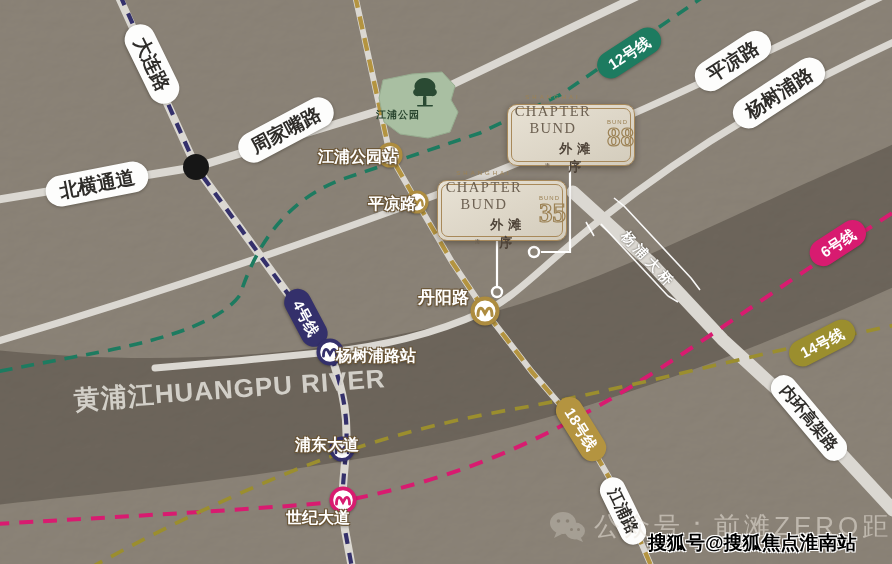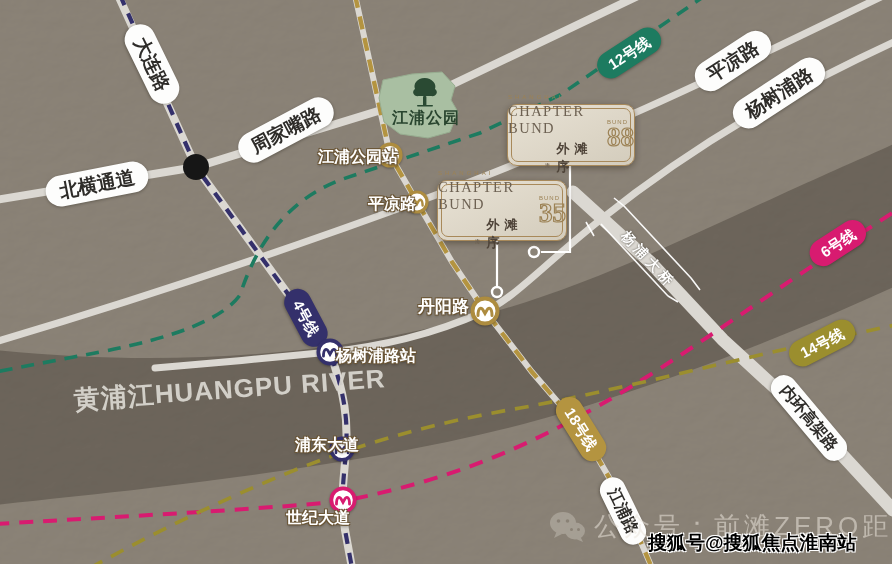--- a/index.html
+++ b/index.html
@@ -17,35 +17,35 @@
   
   .stl{position:absolute;color:#fff;font-weight:bold;font-size:16px;line-height:1;white-space:nowrap;
        text-shadow:-1px -1px 0 #6b5636,1px -1px 0 #6b5636,-1px 1px 0 #6b5636,1px 1px 0 #6b5636,0 2px 3px rgba(0,0,0,.35);}
   .stl.big{font-size:17px;}
   .mlogo{position:absolute;filter:drop-shadow(0 1px 1px rgba(0,0,0,.3));}
   
   .card{position:absolute;background:linear-gradient(155deg,#e8e2d5 0%,#ddd6c7 55%,#d3ccbc 100%);
         border:1px solid #a8895a;border-radius:10px;box-shadow:0 2px 6px rgba(40,30,15,.4);}
   .card::before{content:"";position:absolute;inset:3px;border:1px solid #a8895a;border-radius:7px;pointer-events:none;}
   .card .inner{position:relative;display:flex;align-items:center;justify-content:center;gap:9px;height:100%;}
-  .card .txtcol{}
+  .card .txtcol{text-align:center;}
   .card .region{font-size:6px;letter-spacing:3px;color:#9c8255;margin-bottom:3px;}
   .card .title{font-family:"Liberation Serif",serif;font-size:14.5px;letter-spacing:1.5px;color:#6d6152;margin-bottom:3px;}
   .card .cnrow{display:flex;align-items:center;justify-content:center;gap:4px;padding-left:36px;}
   .card .mark{writing-mode:vertical-rl;font-size:5px;line-height:1.1;color:#6d6152;
               border-right:1px solid #8a7a5e;padding-right:2px;}
   .card .cn{font-family:"Liberation Serif",serif;font-weight:bold;font-size:13px;letter-spacing:5px;color:#4e4338;}
   .card .numblk{color:#9c8255;}
   .card .bundword{font-size:6px;letter-spacing:1px;}
   .card .num{font-family:"Liberation Serif",serif;font-weight:bold;font-size:27px;line-height:.95;
              color:transparent;-webkit-text-stroke:1.2px #9c8255;}
   
   #river-label{position:absolute;left:74px;top:383px;font-size:26px;font-weight:600;letter-spacing:1px;
                color:#d8d5ce;opacity:.95;transform:rotate(-4deg);transform-origin:left center;white-space:nowrap;}
-  #park-label{position:absolute;left:392px;top:108px;font-size:16px;font-weight:bold;color:#29452f;
+  #park-label{position:absolute;left:376px;top:108px;font-size:10px;font-weight:bold;color:#29452f;
               letter-spacing:1px;white-space:nowrap;}
   #bridge-label{position:absolute;left:648px;top:260px;font-size:14px;font-weight:bold;color:#fff;
                 letter-spacing:4px;white-space:nowrap;transform:translate(-50%,-50%) rotate(47deg);
                 text-shadow:0 0 2px rgba(60,55,45,.9);}
   
   #wm-wechat{position:absolute;left:594px;top:509px;font-size:26px;letter-spacing:4px;
              color:rgba(233,228,219,.55);white-space:nowrap;}
   #wm-sohu{position:absolute;left:648px;top:530px;font-size:19px;font-weight:bold;color:#000000;white-space:nowrap;
            text-shadow:-1px -1px 0 #fff,1px -1px 0 #fff,-1px 1px 0 #fff,1px 1px 0 #fff;}
 </style>
@@ -150,21 +150,21 @@
     <circle cx="15" cy="15" r="12.5" fill="#fff" stroke="#34306b" stroke-width="4"></circle>
     <path d="M8,19.5 C8,12 11,10.5 13,14 L15,17.5 L17,14 C19,10.5 22,12 22,19.5" fill="none" stroke="#34306b" stroke-width="3" stroke-linecap="round"></path>
   </svg>
   <svg class="mlogo" style="left:329px;top:486px;" width="28" height="28" viewBox="0 0 30 30">
     <circle cx="15" cy="15" r="12.5" fill="#fff" stroke="#d81b70" stroke-width="4"></circle>
     <path d="M8,19.5 C8,12 11,10.5 13,14 L15,17.5 L17,14 C19,10.5 22,12 22,19.5" fill="none" stroke="#d81b70" stroke-width="3" stroke-linecap="round"></path>
   </svg>
 
   <div class="stl" style="left:318px;top:149px;">江浦公园站</div>
   <div class="stl" style="left:368px;top:196px;">平凉路</div>
-  <div class="stl big" style="left:418px;top:298px;">丹阳路</div>
+  <div class="stl big" style="left:418px;top:289px;">丹阳路</div>
   <div class="stl" style="left:336px;top:348px;">杨树浦路站</div>
   <div class="stl" style="left:279px;top:437px;padding-left:16px;">浦东大道</div>
   <div class="stl" style="left:286px;top:510px;">世纪大道</div>
 
   <div class="card" style="left:507px;top:104px;width:126px;height:60px;">
     <div class="inner">
       <div class="txtcol">
         <div class="region">SHANGHAI</div>
         <div class="title">CHAPTER BUND</div>
         <div class="cnrow">

